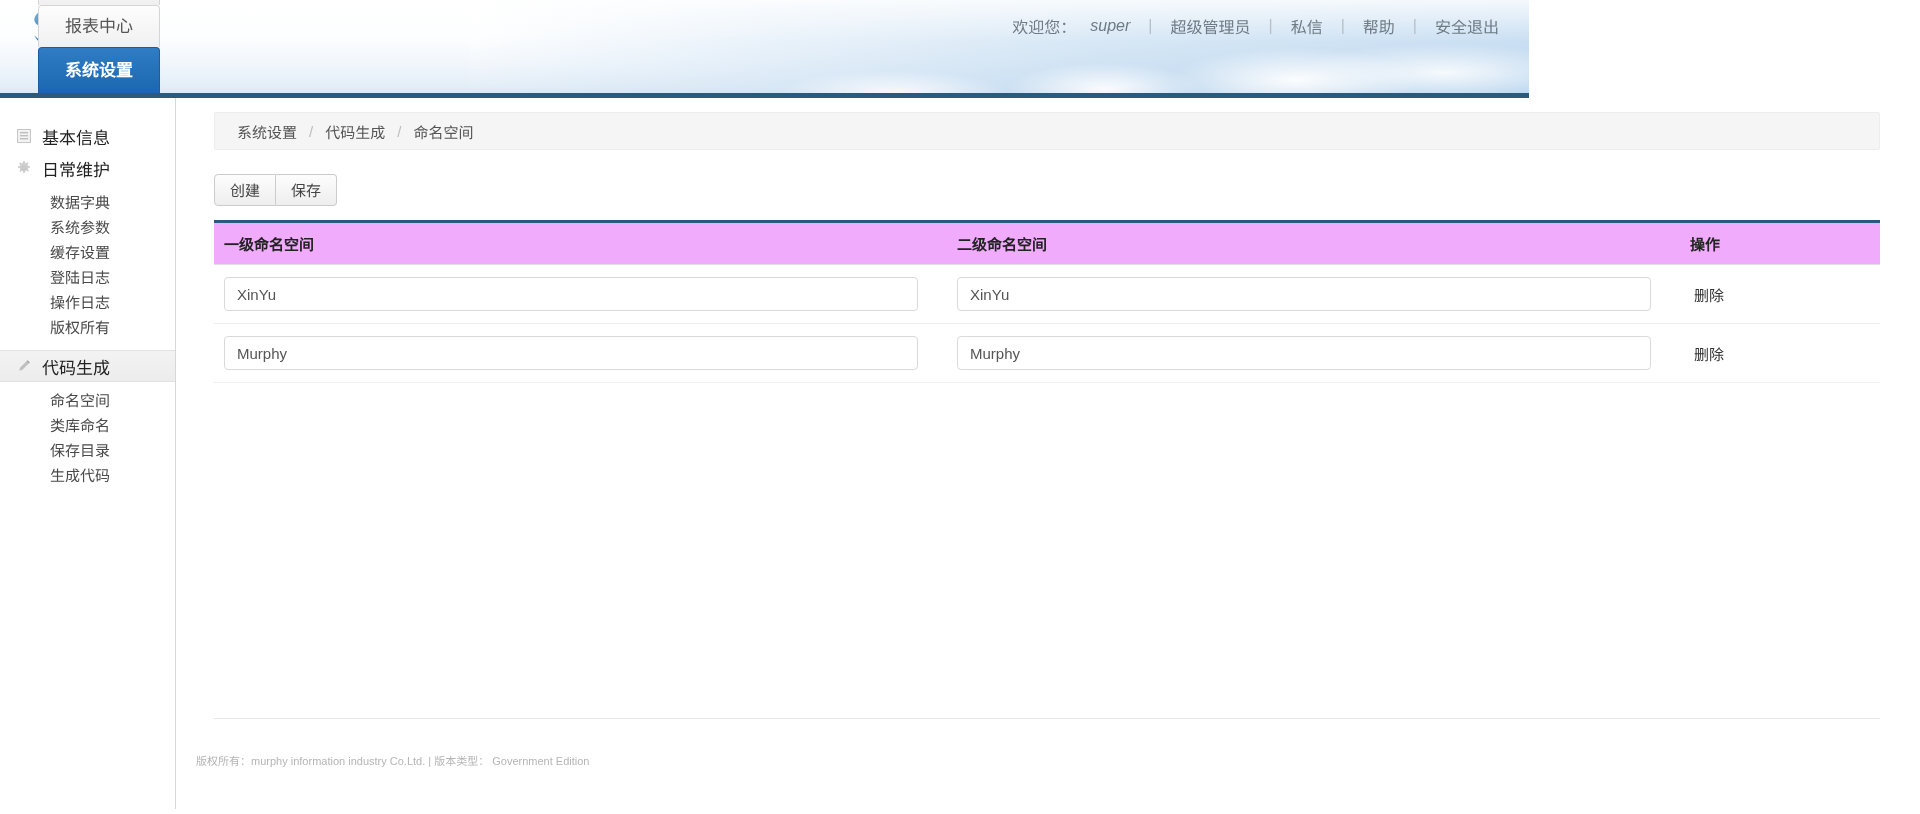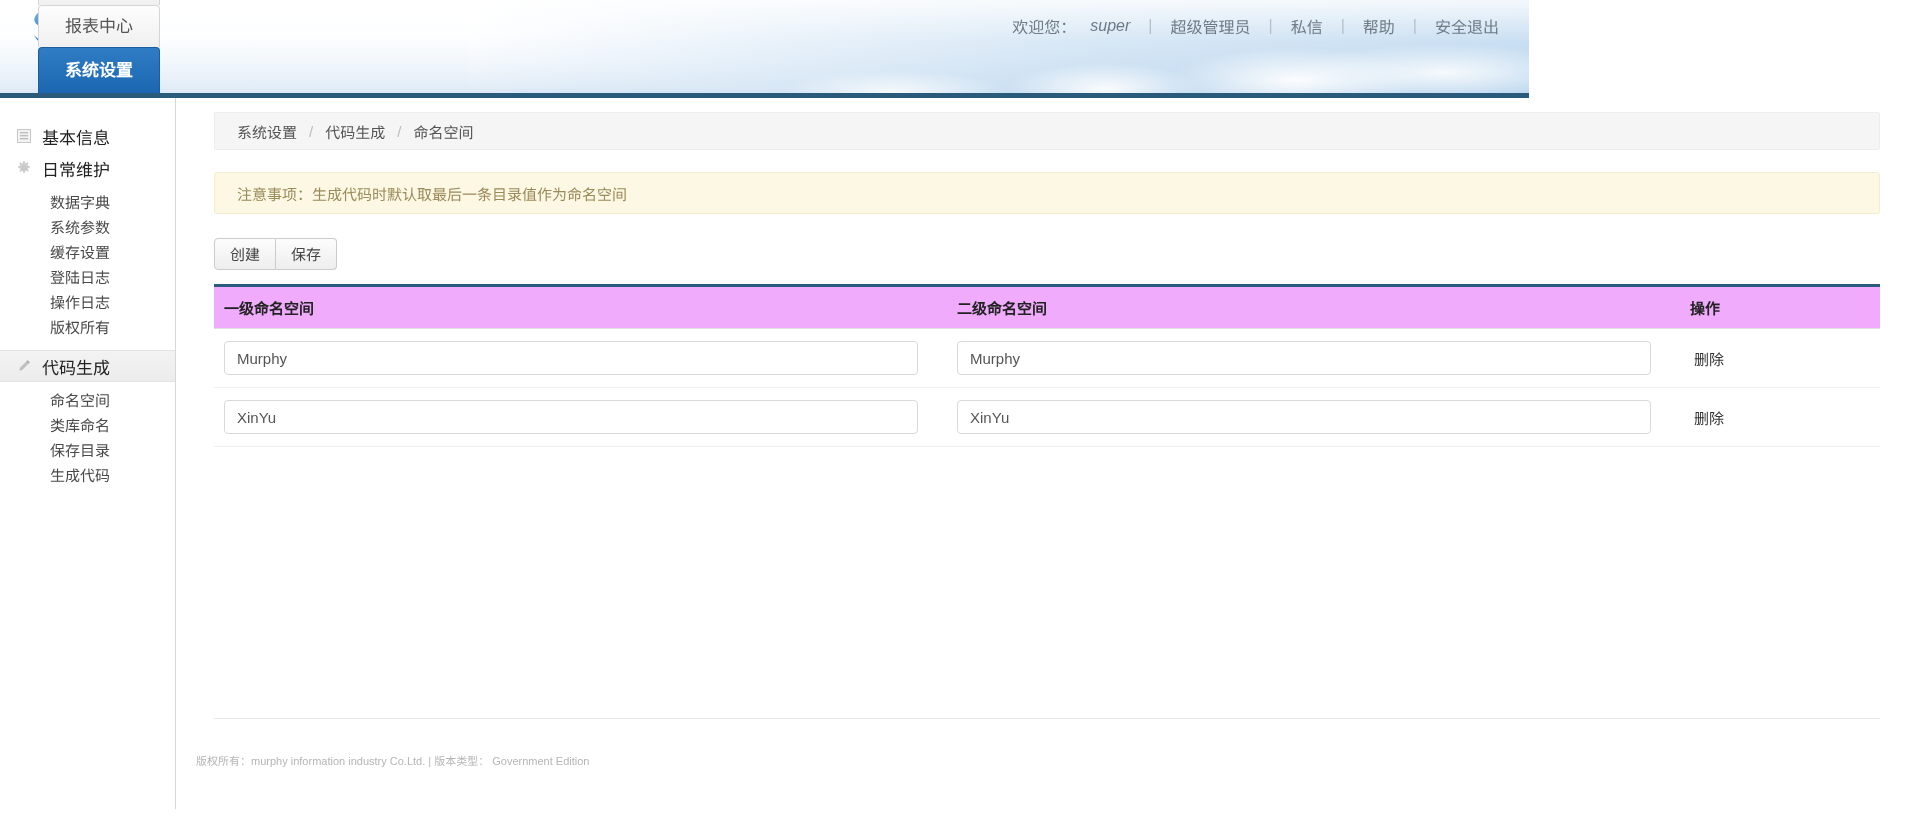--- a/index.html
+++ b/index.html
@@ -352,56 +352,53 @@
   <div class="content">
 
     <div class="breadcrumb">
       <a>系统设置</a>
       <span class="bsep">/</span>
       <a>代码生成</a>
       <span class="bsep">/</span>
       <a>命名空间</a>
     </div>
 
-    <div class="notice">
-      <span>注意事项：生成代码时默认取最后一条目录值作为命名空间</span>
-    </div>
 
     <div class="btn-bar">
       <button class="btn" type="button">创建</button>
       <button class="btn" type="button">保存</button>
     </div>
 
     <div class="table-wrap">
       <table class="ns-table">
         <thead>
           <tr>
             <th class="col-a">一级命名空间</th>
             <th class="col-b">二级命名空间</th>
             <th class="col-c">操作</th>
           </tr>
         </thead>
         <tbody>
           <tr>
             <td>
-              <input class="ns-input" type="text" value="Murphy" style="">
-            </td>
-            <td>
-              <input class="ns-input" type="text" value="Murphy" style="">
+              <input class="ns-input" type="text" value="XinYu" style="">
+            </td>
+            <td>
+              <input class="ns-input" type="text" value="XinYu" style="">
             </td>
             <td>
               <a class="del-link">删除</a>
             </td>
           </tr>
           <tr>
             <td>
-              <input class="ns-input" type="text" value="XinYu" style="">
-            </td>
-            <td>
-              <input class="ns-input" type="text" value="XinYu" style="">
+              <input class="ns-input" type="text" value="Murphy" style="">
+            </td>
+            <td>
+              <input class="ns-input" type="text" value="Murphy" style="">
             </td>
             <td>
               <a class="del-link">删除</a>
             </td>
           </tr>
         </tbody>
       </table>
     </div>
 
     <div class="footer-rule"></div>

